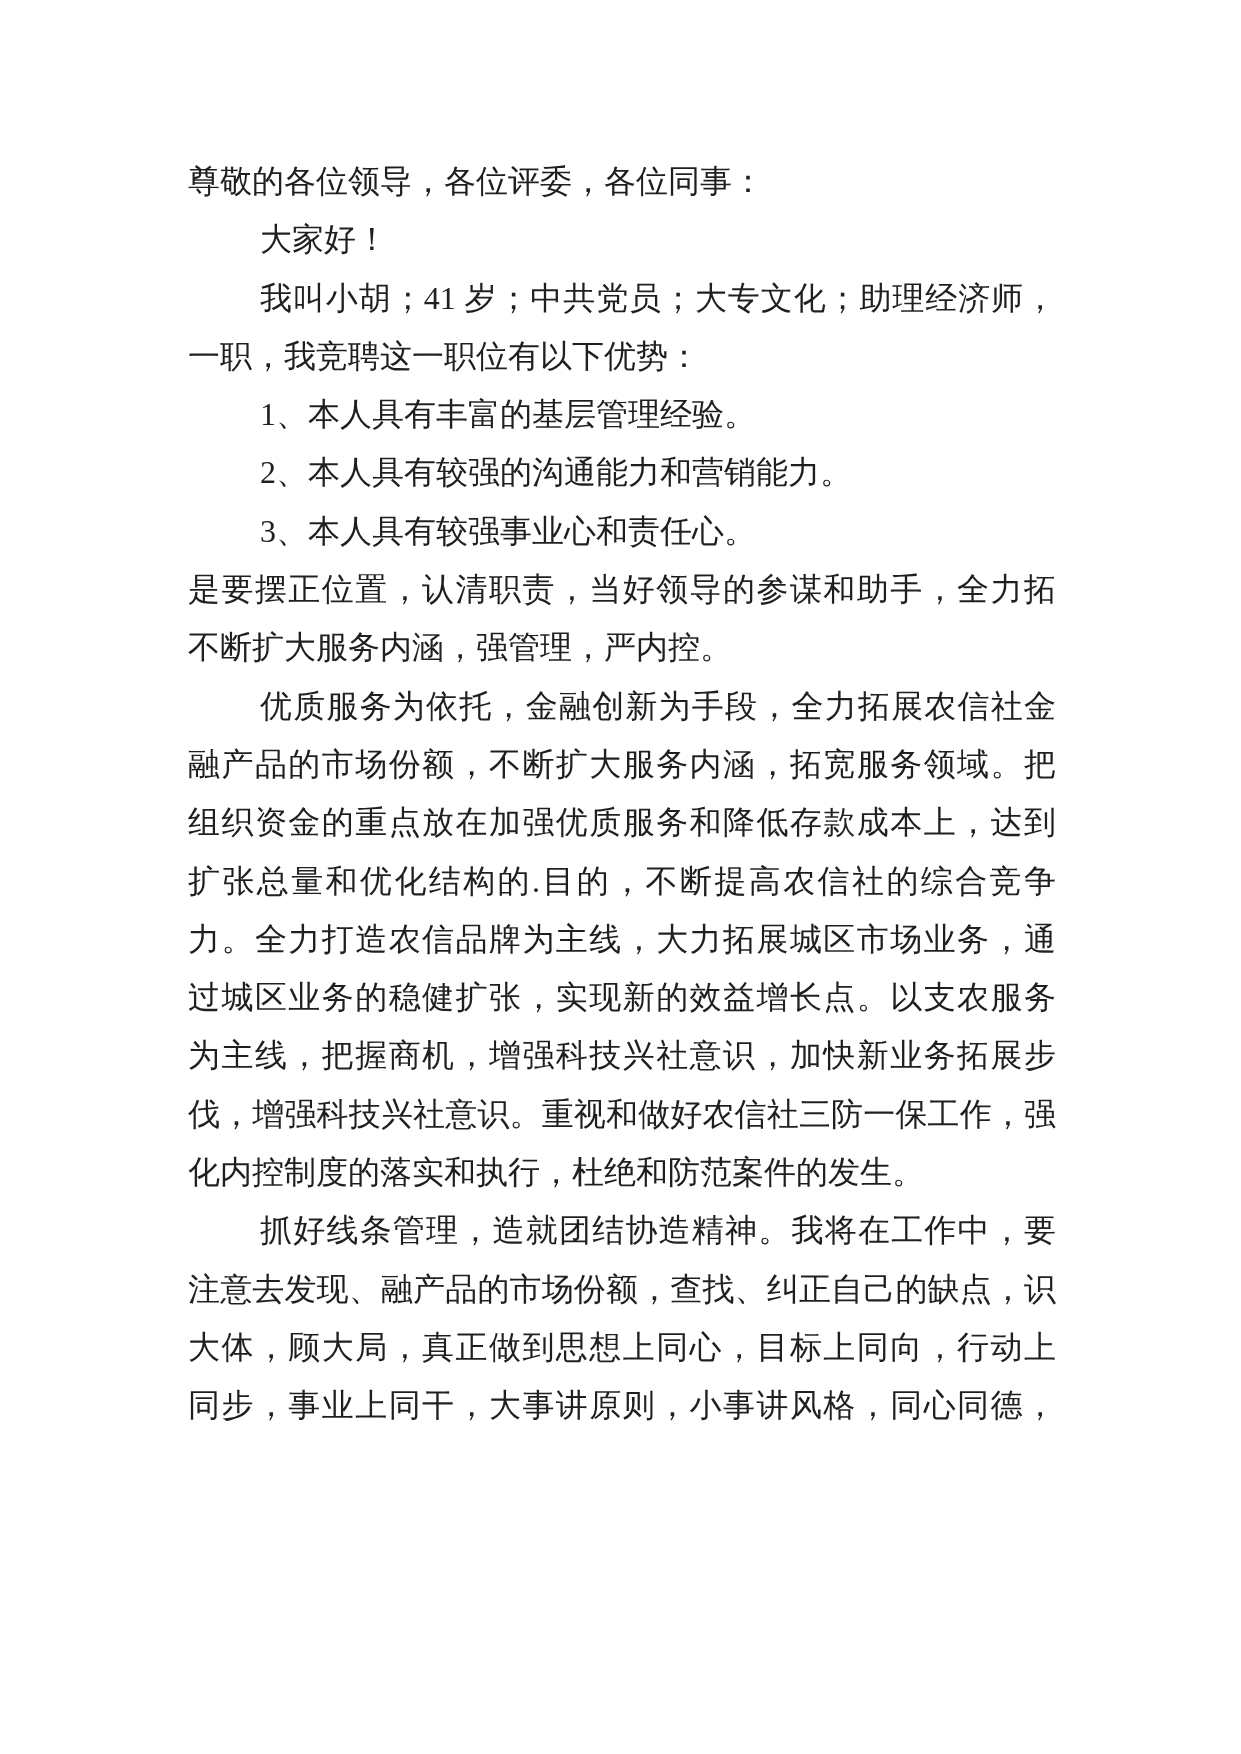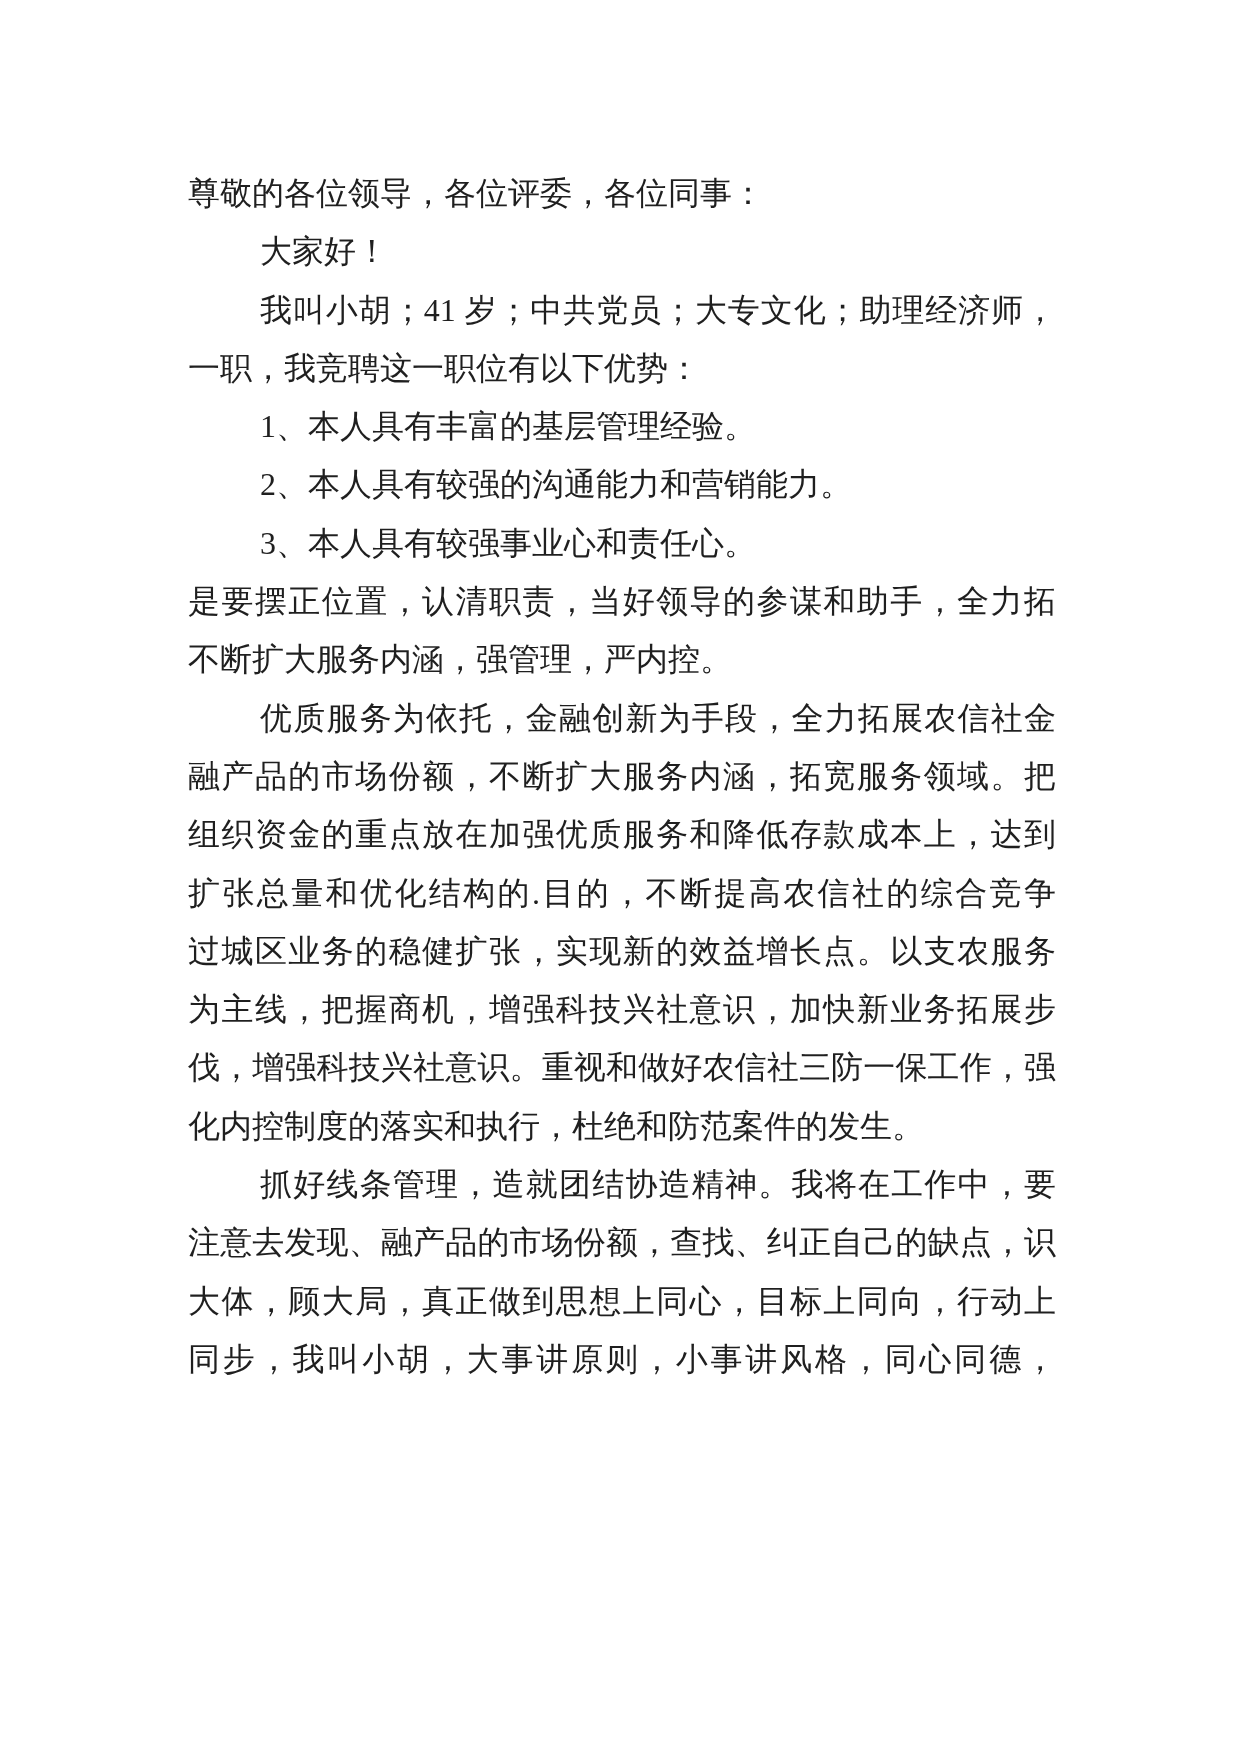--- a/index.html
+++ b/index.html
@@ -14,21 +14,21 @@
   }
   .page {
     position: relative;
     width: 1241px;
     height: 1754px;
     background: #ffffff;
   }
   .text-block {
     position: absolute;
     left: 188px;
-    top: 164px;
+    top: 152px;
     width: 868px;
     font-family: "Liberation Serif", "DejaVu Serif", serif;
     font-size: 32px;
     font-weight: 400;
     color: #1f1f1f;
   }
   .line {
     height: 58.3px;
     line-height: 58.3px;
     white-space: nowrap;
@@ -55,22 +55,23 @@
       <div class="line">一职，我竞聘这一职位有以下优势：</div>
       <div class="line indent">1、本人具有丰富的基层管理经验。</div>
       <div class="line indent">2、本人具有较强的沟通能力和营销能力。</div>
       <div class="line indent">3、本人具有较强事业心和责任心。</div>
       <div class="line justify">是要摆正位置，认清职责，当好领导的参谋和助手，全力拓</div>
       <div class="line">不断扩大服务内涵，强管理，严内控。</div>
       <div class="line indent justify">优质服务为依托，金融创新为手段，全力拓展农信社金</div>
       <div class="line justify">融产品的市场份额，不断扩大服务内涵，拓宽服务领域。把</div>
       <div class="line justify">组织资金的重点放在加强优质服务和降低存款成本上，达到</div>
       <div class="line justify">扩张总量和优化结构的.目的，不断提高农信社的综合竞争</div>
+      <div class="line justify">力。全力打造农信品牌为主线，大力拓展城区市场业务，通</div>
       <div class="line justify">过城区业务的稳健扩张，实现新的效益增长点。以支农服务</div>
       <div class="line justify">为主线，把握商机，增强科技兴社意识，加快新业务拓展步</div>
       <div class="line justify">伐，增强科技兴社意识。重视和做好农信社三防一保工作，强</div>
       <div class="line">化内控制度的落实和执行，杜绝和防范案件的发生。</div>
       <div class="line indent justify">抓好线条管理，造就团结协造精神。我将在工作中，要</div>
       <div class="line justify">注意去发现、融产品的市场份额，查找、纠正自己的缺点，识</div>
       <div class="line justify">大体，顾大局，真正做到思想上同心，目标上同向，行动上</div>
-      <div class="line justify">同步，我叫小胡，大事讲原则，小事讲风格，同心同德，</div>
+      <div class="line justify">同步，事业上同干，大事讲原则，小事讲风格，同心同德，</div>
     </div>
 </div>
 
 </body></html>

